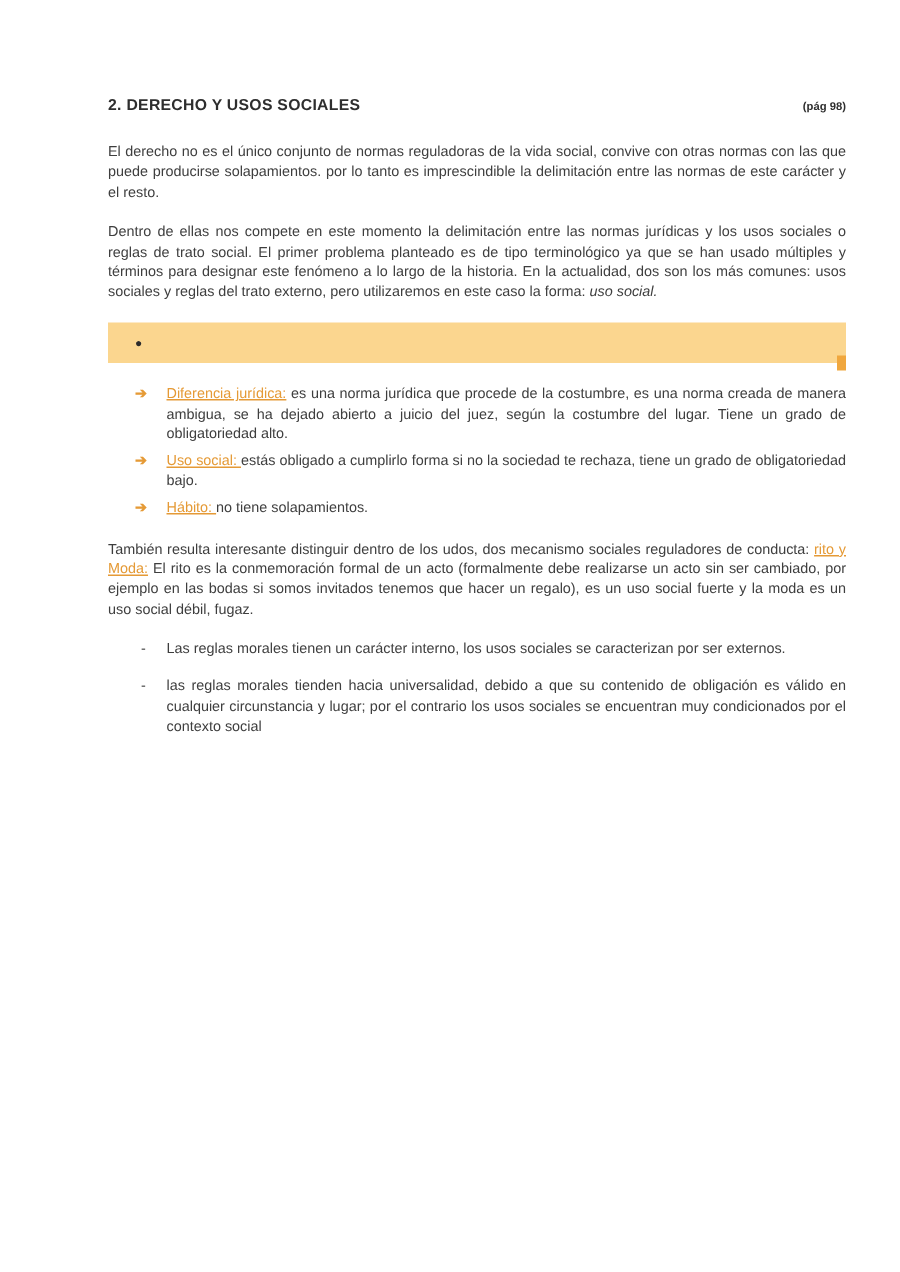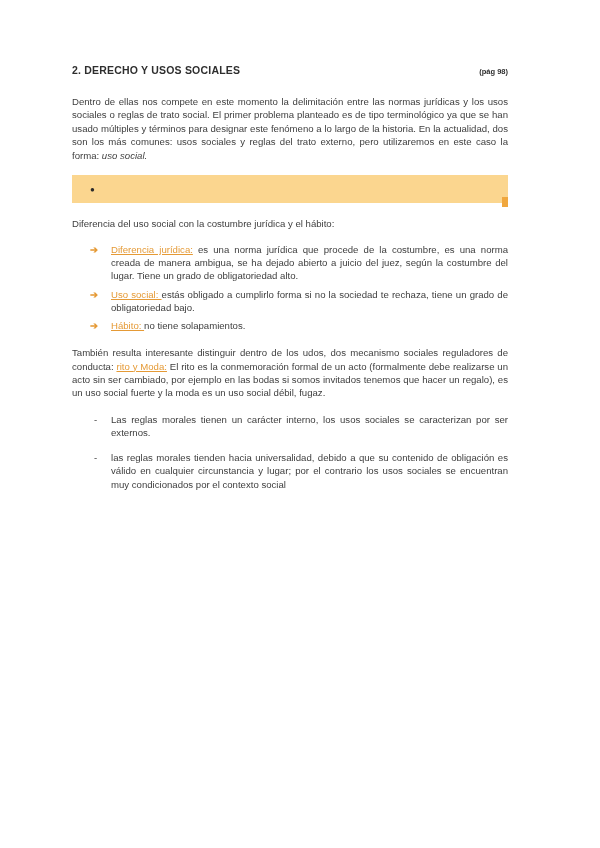--- a/index.html
+++ b/index.html
@@ -1,20 +1,20 @@
 <!DOCTYPE html>
 <html><head>
 <meta charset="utf-8">
 <style>
   * { box-sizing: border-box; }
   html,body { margin:0; padding:0; background:#e9e9e9; }
   .page {
     width:600px; height:848px; margin:0 auto; background:#ffffff;
     font-family:"Liberation Sans", sans-serif; color:#3e3e3e;
-    padding:64px 92px 40px 72px; position:relative; overflow:hidden;
+    padding:64px 36px 40px 72px; position:relative; overflow:hidden;
   }
   .title-row { display:flex; justify-content:space-between; align-items:baseline; margin-bottom:19px; }
   .doc-title { font-size:10.5px; font-weight:bold; color:#2e2e2e; margin:0; letter-spacing:.2px; }
   .page-ref { font-size:7.5px; font-weight:bold; color:#2e2e2e; }
   p.body { font-size:9.6px; line-height:13.4px; text-align:justify; margin:0 0 13px 0; }
   .italic { font-style:italic; }
   .term-link { color:#e59a36; text-decoration:underline; text-decoration-color:#e59a36; }
   .def-box {
     background:#fbd68f; margin:2px 0 14px 0; padding:8px 14px 9px 18px;
     display:flex; position:relative;
@@ -33,34 +33,34 @@
 </head>
 <body>
 
 <div class="page">
 
   <div class="title-row">
     <h1 class="doc-title">2.  DERECHO Y USOS SOCIALES</h1>
     <span class="page-ref">(pág 98)</span>
   </div>
 
+  <p class="body">
+    <span>El derecho no es el único conjunto de normas reguladoras de la vida social, convive con otras normas con las que puede producirse solapamientos. por lo tanto es imprescindible  la delimitación entre las normas de este carácter y el resto.</span>
+  </p>
 
   <p class="body">
     <span>Dentro de ellas nos compete en este momento la delimitación entre las normas jurídicas y los usos sociales o reglas de trato social.  El primer problema planteado es de tipo terminológico ya que se han usado múltiples y términos para designar este fenómeno a lo largo de la historia. En la actualidad, dos son los más comunes: usos sociales y reglas del trato externo, pero utilizaremos en este caso la forma: </span><span class="italic">uso social.</span>
   </p>
 
 
   <div class="def-box">
     <span class="def-bullet">●</span>
     <span class="corner-mark"></span>
   </div>
 
-  <p class="body">
-    <span>Diferencia del uso social con la costumbre jurídica y el hábito:</span>
-  </p>
 
   <div class="arrow-list">
 
     <div class="arrow-item">
       <span class="arrow-glyph">➔</span>
       <span class="item-text">
         <span class="term-link">Diferencia jurídica:</span><span> es una norma jurídica que procede de la costumbre, es una norma creada de manera ambigua, se ha dejado abierto a juicio del juez, según la costumbre del lugar. Tiene un grado de obligatoriedad alto.</span>
       </span>
     </div>
 

